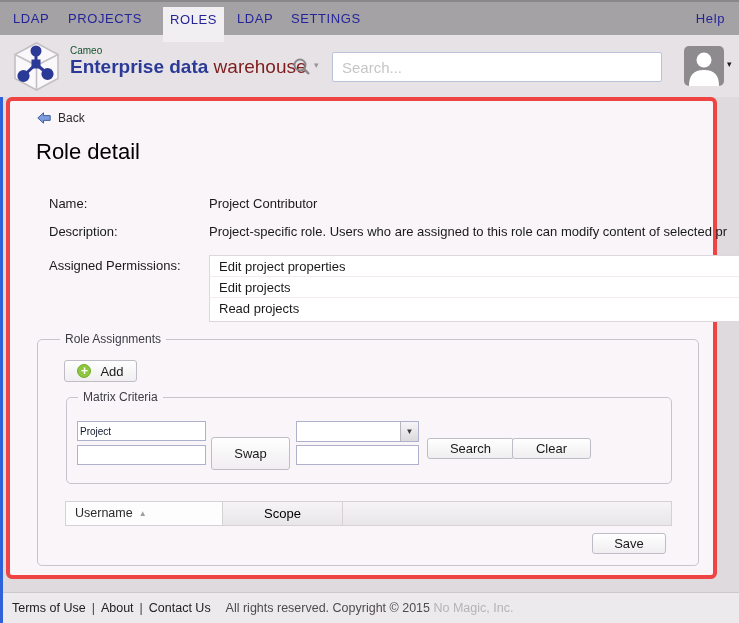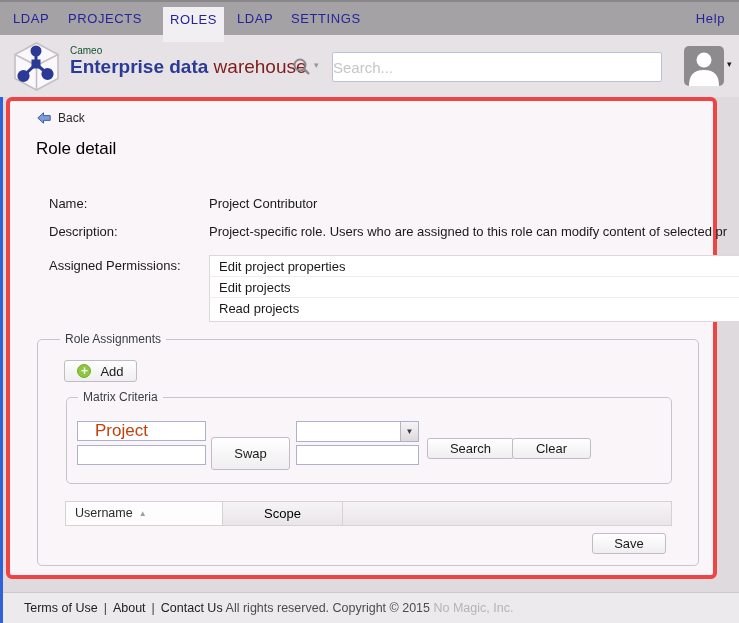--- a/index.html
+++ b/index.html
@@ -42,42 +42,42 @@
   .logo-brand { font-size: 10px; color: #14532d; }
   .logo-product { font-size: 19px; }
   .logo-product .bold-part { color: #2b3a96; font-weight: bold; }
   .logo-product .light-part { color: #7f1d1d; }
 
   .search-icon { position: absolute; left: 292px; top: 22px; }
   .search-caret { position: absolute; left: 314px; top: 25px; font-size: 9px; color: #98959c; }
   .search-input {
     position: absolute; left: 332px; top: 17px; width: 330px; height: 30px;
     border: 1px solid #b9c2d9; border-radius: 2px; background: #ffffff;
-    font-size: 15px; color: #444;
+    padding-left: 9px; font-size: 15px; color: #444;
     font-family: "Liberation Sans", sans-serif;
   }
   .search-input::placeholder { color: #c8c5c8; opacity: 1; }
 
   .avatar {
     position: absolute; left: 684px; top: 11px; width: 40px; height: 40px;
     background: #8e8b8e; border-radius: 5px; overflow: hidden; cursor: pointer;
   }
   .avatar-caret { position: absolute; left: 727px; top: 24px; font-size: 9px; color: #1a1a1a; cursor: pointer; }
 
   
   .left-edge { position: absolute; left: 0; top: 97px; width: 3px; height: 526px; background: #2f62d8; z-index: 50; }
 
   
   .panel {
     position: absolute; left: 6px; top: 97px; width: 711px; height: 482px;
     background: #f9f5f8; border: 4px solid #ef4444; border-radius: 6px;
     z-index: 5;
   }
   .back-link { position: absolute; left: 27px; top: 10px; font-size: 12px; color: #2a2a2a; cursor: pointer; display: flex; align-items: center; gap: 7px; }
-  .page-title { position: absolute; left: 26px; top: 38px; font-size: 17px; font-weight: normal; color: #000; }
+  .page-title { position: absolute; left: 26px; top: 38px; font-size: 22px; font-weight: normal; color: #000; }
 
   .field-label { position: absolute; left: 39px; font-size: 13px; color: #1a1a1a; }
   .field-value { position: absolute; left: 199px; font-size: 13px; color: #1a1a1a; white-space: nowrap; }
   .lbl-name  { top: 95px; }  .val-name { top: 95px; }
   .lbl-desc  { top: 123px; } .val-desc { top: 123px; width: 620px; overflow: visible; }
   .lbl-perms { top: 157px; }
 
   .perms-box {
     position: absolute; left: 199px; top: 154px; width: 548px; height: 67px;
     background: #ffffff; border: 1px solid #dcd8dc;
@@ -110,21 +110,21 @@
   .btn-save   { left: 582px; top: 432px; width: 74px; height: 21px; }
   .plus-icon {
     width: 14px; height: 14px; border-radius: 50%;
     background: #8dc63f; border: 1px solid #76ad26;
     color: #ffffff; font-size: 12px; font-weight: bold; line-height: 12px; text-align: center;
   }
 
   
   .text-input {
     position: absolute; height: 20px; background: #fff;
-    border: 1px solid #adb1cb; font-size: 17px; color: #c2410c; padding-left: 17px;
+    border: 1px solid #adb1cb; font-size: 10px; color: #0f172a; padding-left: 2px;
     font-family: "Liberation Sans", sans-serif;
   }
   .in-row1 { left: 67px;  top: 320px; width: 129px; }
   .in-row2 { left: 67px;  top: 344px; width: 129px; }
   .in-col2 { left: 286px; top: 344px; width: 123px; }
 
   .select-box {
     position: absolute; left: 286px; top: 320px; width: 123px; height: 21px;
     background: #fff; border: 1px solid #adb1cb; cursor: pointer;
   }
@@ -145,21 +145,21 @@
   .col-username { width: 157px; background: #fefdfe; padding-left: 9px; color: #2a2a2a; cursor: pointer; }
   .col-scope { width: 120px; text-align: center; font-weight: normal; font-size: 13px; color: #000; cursor: pointer; }
   .col-rest { flex: 1; border-right: none; }
   .sort-icon { font-size: 8px; color: #a09da6; margin-left: 6px; vertical-align: 1px; }
 
   
   .footer {
     position: absolute; left: 0; top: 592px; width: 739px; height: 31px;
     background: #eceaec; border-top: 1px solid #ccc8cc; font-size: 12.5px;
   }
-  .footer-links { position: absolute; left: 24px; top: 0; line-height: 30px; color: #222; text-align: right; }
+  .footer-links { position: absolute; left: 12px; top: 0; line-height: 30px; color: #222; text-align: right; }
   .footer-links .sep { margin: 0 6px; color: #444; }
   .footer-links span[data-name^="footer-link"] { cursor: pointer; }
   .footer-copy { position: absolute; left: 0; right: 0; top: 0; text-align: center; line-height: 30px; color: #4f4c4f; }
   .footer-company { color: #b6b3b6; }
 </style>
 </head>
 <body>
 
 <div class="navbar" data-name="top-navbar">
   <span class="nav-item nav-users" data-name="nav-item-users">LDAP</span>

